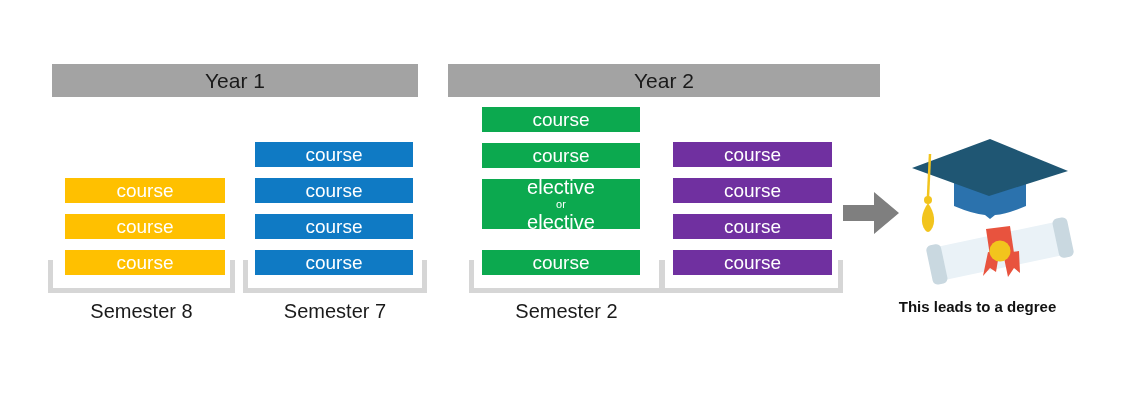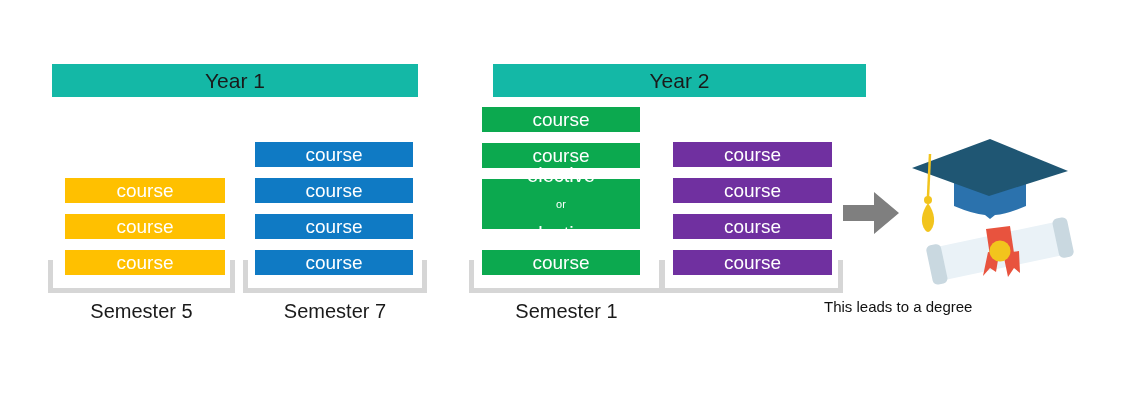--- a/index.html
+++ b/index.html
@@ -1,55 +1,55 @@
 <!DOCTYPE html>
 <html><head>
 <meta charset="utf-8">
 <style>
   html,body{margin:0;padding:0}
   body{font-family:"Liberation Sans",sans-serif;background:#fff}
   .canvas{position:relative;width:1121px;height:400px;background:#ffffff;overflow:hidden}
 
-  .yearbar{position:absolute;top:64px;height:33px;background:#14b8a6;color:#1a1a1a;
+  .yearbar{position:absolute;top:64px;height:33px;background:#a3a3a3;color:#1a1a1a;
            font-size:21px;display:flex;align-items:center;justify-content:center}
   #year1{left:52px;width:366px}
-  #year2{left:493px;width:373px}
+  #year2{left:448px;width:432px}
 
   .blk{position:absolute;height:25px;color:#ffffff;font-size:19px;line-height:1;
        display:flex;flex-direction:column;align-items:center;justify-content:center}
   .gold{background:#FFC000}
   .blue{background:#0F7AC4}
   .green{background:#0CA94F}
   .purple{background:#7030A0}
   .cx1{left:65px;width:160px}
   .cx2{left:255px;width:158px}
   .cx3{left:482px;width:158px}
   .cx4{left:673px;width:159px}
   .r0{top:142px}.r1{top:178px}.r2{top:214px}.r3{top:250px}
   .g0{top:107px}.g1{top:143px}.g3{top:250px}
   .gel{top:179px;height:50px}
   .el-line{font-size:20px}
-  .el-or{font-size:11px;margin:14px 0}
+  .el-or{font-size:11px;margin:2px 0}
 
   .bracket{position:absolute;top:260px;height:33px;box-sizing:border-box;
            border-left:5px solid #D6D6D6;border-right:5px solid #D6D6D6;border-bottom:5px solid #D6D6D6}
   #br1{left:48px;width:187px}
   #br2{left:243px;width:184px}
   #br3{left:469px;width:195px}
   #br4{left:660px;width:183px}
 
   .semlabel{position:absolute;top:300px;font-size:20px;color:#1a1a1a;text-align:center}
   #sl1{left:48px;width:187px}
   #sl2{left:243px;width:184px}
   #sl3{left:469px;width:195px}
   #sl4{left:660px;width:183px}
 
   .abs{position:absolute}
-  .caption{position:absolute;left:824px;top:298px;width:205px;text-align:left;
-           font-weight:normal;font-size:15px;color:#111111}
+  .caption{position:absolute;left:875px;top:298px;width:205px;text-align:center;
+           font-weight:bold;font-size:15px;color:#111111}
 </style>
 </head>
 <body>
 
 <div class="canvas">
 
   <div id="year1" class="yearbar">Year 1</div>
   <div id="year2" class="yearbar">Year 2</div>
 
   <div class="blk gold cx1 r1">course</div>
@@ -73,23 +73,23 @@
   <div class="blk purple cx4 r0">course</div>
   <div class="blk purple cx4 r1">course</div>
   <div class="blk purple cx4 r2">course</div>
   <div class="blk purple cx4 r3">course</div>
 
   <div id="br1" class="bracket"></div>
   <div id="br2" class="bracket"></div>
   <div id="br3" class="bracket"></div>
   <div id="br4" class="bracket"></div>
 
-  <div id="sl1" class="semlabel">Semester 5</div>
+  <div id="sl1" class="semlabel">Semester 8</div>
   <div id="sl2" class="semlabel">Semester 7</div>
-  <div id="sl3" class="semlabel">Semester 1</div>
+  <div id="sl3" class="semlabel">Semester 2</div>
 
   <svg class="abs" style="left:843px;top:192px" width="56" height="42" viewBox="0 0 56 42">
     <polygon points="0,13 31,13 31,0 56,21 31,42 31,29 0,29" fill="#7F7F7F"></polygon>
   </svg>
 
   <svg class="abs" style="left:905px;top:136px" width="175" height="100" viewBox="905 136 175 100">
     <path d="M954,182 Q990,162 1026,182 L1026,206 Q1007,214 995,215 L990,219 L985,215 Q973,214 954,206 Z" fill="#2B72AD"></path>
     <polygon points="990,139 1068,171 989,196 912,168" fill="#1F5673"></polygon>
     <line x1="930" y1="154" x2="928" y2="197" stroke="#F2C41D" stroke-width="2.5"></line>
     <circle cx="928" cy="200" r="4" fill="#F2C41D"></circle>

